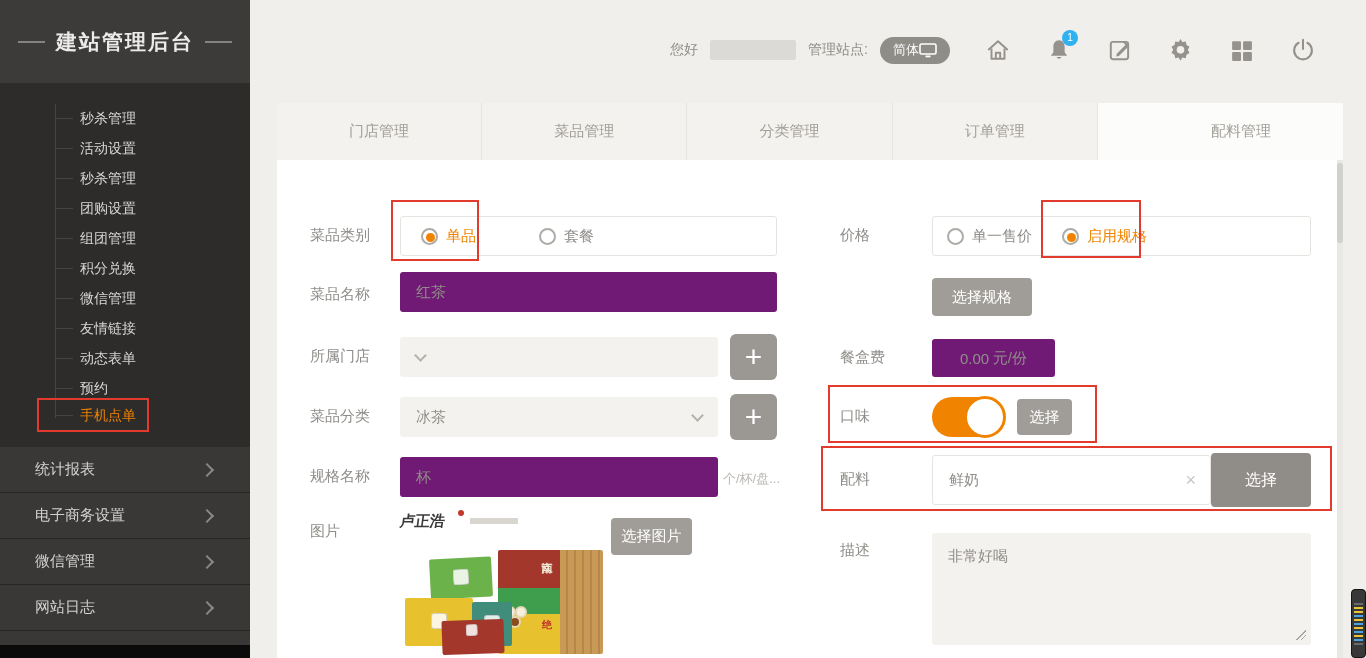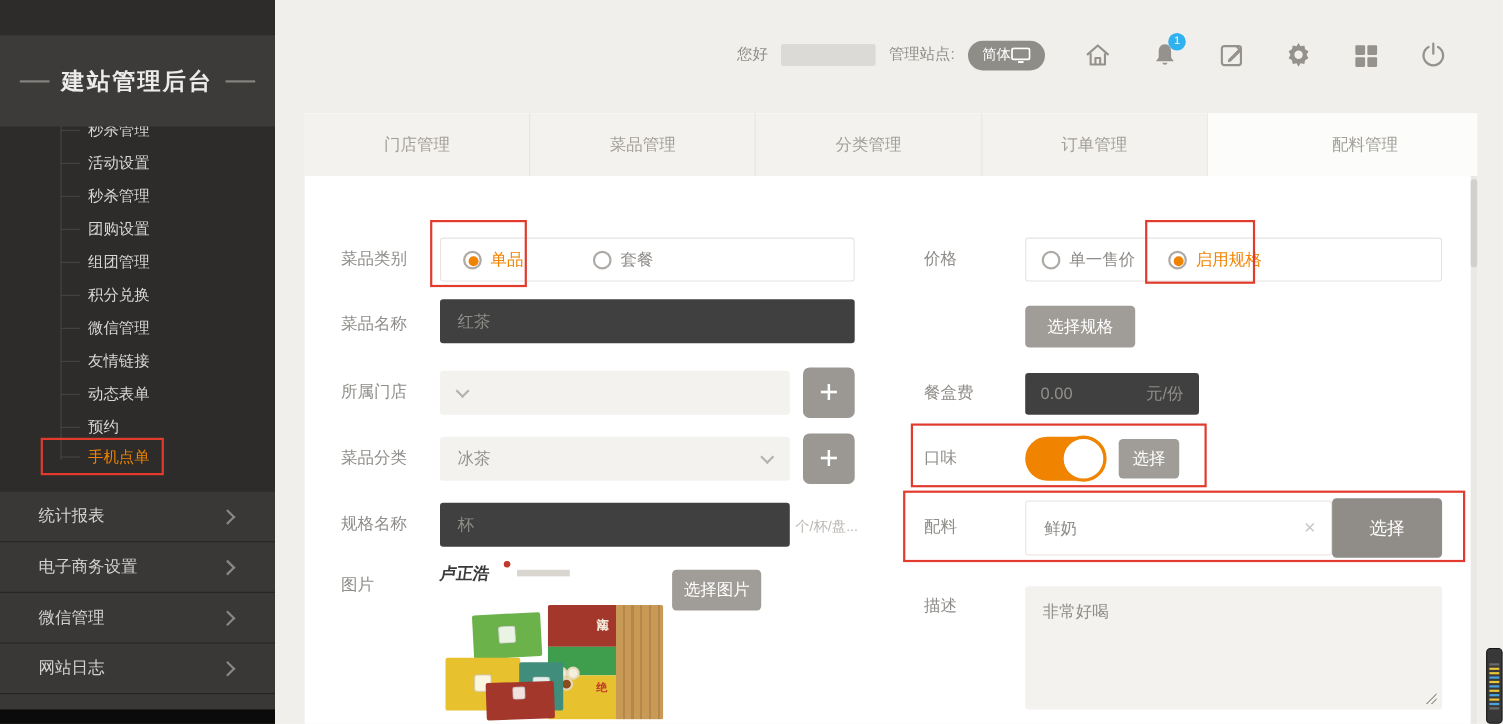--- a/index.html
+++ b/index.html
@@ -2,21 +2,21 @@
 <html><head>
 <meta charset="utf-8">
 <style>
   * { margin:0; padding:0; box-sizing:border-box; }
   html,body { width:1366px; height:658px; overflow:hidden;
     font-family:"Liberation Sans","DejaVu Sans",sans-serif; background:#f1efeb; }
 
   
   .sidebar { position:absolute; left:0; top:0; width:250px; height:658px; background:#2d2c2a; }
   .side-top { position:absolute; left:0; top:0; width:250px; height:83px; background:#3c3b39;
-    display:flex; align-items:center; justify-content:center; gap:11px; z-index:3;margin-top:32px; }
+    display:flex; align-items:center; justify-content:center; gap:11px; z-index:3; }
   .side-top .dash { width:27px; height:2px; background:#85837f; }
   .side-title { color:#ecebe9; font-size:21px; font-weight:bold; letter-spacing:2px; }
   .tree-vline { position:absolute; left:55px; top:104px; width:1px; height:314px; background:#454442; z-index:1; }
   .side-item { position:absolute; left:80px; height:20px; line-height:20px; font-size:14px;
     color:#d8d7d5; z-index:2; white-space:nowrap; cursor:pointer; }
   .side-item::before { content:""; position:absolute; left:-25px; top:10px; width:18px; height:1px; background:#454442; }
   .side-item.active { color:#f08300; }
   .anno { position:absolute; border:2px solid #e23b2e; z-index:50; pointer-events:none; }
   .side-groups { position:absolute; left:0; top:447px; width:250px; height:198px; background:#393836; }
   .group-row { height:46px; border-bottom:1px solid #262523; display:flex; align-items:center;
@@ -42,21 +42,21 @@
   .panel { position:absolute; left:277px; top:103px; width:1066px; height:555px; background:#fff; }
   .tabbar { position:absolute; left:0; top:0; width:1066px; height:57px; display:flex; background:#f4f2ef; }
   .tab { flex:1; display:flex; align-items:center; justify-content:center; font-size:15px;
     color:#a3a09a; border-left:1px solid #e7e5e1; cursor:pointer; }
   .tab:first-child { border-left:none; }
   .tab.active { background:#fcfcfb;padding-left:41px; }
   .form { position:absolute; left:0; top:57px; width:1066px; height:498px; }
   .lbl { position:absolute; font-size:15px; color:#8f8d89; white-space:nowrap; }
 
   .box-white { position:absolute; background:#fff; border:1px solid #e6e4e0; border-radius:3px; }
-  .box-gray  { position:absolute; background:#404040; border-radius:3px; display:flex; align-items:center; }
+  .box-gray  { position:absolute; background:#701a75; border-radius:3px; display:flex; align-items:center; }
   .val { color:#908e89; font-size:15px; white-space:nowrap; }
   .radio-row { display:flex; align-items:center; height:100%; }
   .radio { display:flex; align-items:center; gap:8px; cursor:pointer; }
   .rdot { width:17px; height:17px; border:2px solid #aeaba6; border-radius:50%; position:relative; flex:none; }
   .rdot.sel::after { content:""; position:absolute; left:3px; top:3px; width:9px; height:9px;
     border-radius:50%; background:#f08300; }
   .rtext { font-size:15px; color:#8f8d89; }
   .rtext.sel { color:#f08300; }
 
   .select { position:absolute; background:#f4f2ef; border-radius:3px; display:flex; align-items:center;
@@ -313,21 +313,21 @@
           <span class="rdot sel"></span>
           <span class="rtext sel">启用规格</span>
         </span>
       </div>
     </div>
     <div class="anno" style="left:764px; top:40px; width:100px; height:58px"></div>
 
     <button class="btn-gray" style="left:655px; top:118px; width:100px; height:38px">选择规格</button>
 
     <span class="lbl" style="left:563px; top:188px">餐盒费</span>
-    <div class="box-gray" style="left:655px; top:179px; width:158px; height:38px; padding:0 14px; justify-content:space-between">
+    <div class="box-gray" style="left:655px; top:179px; width:123px; height:38px; padding:0 28px; justify-content:space-between">
       <span class="val">0.00</span>
       <span class="val">元/份</span>
     </div>
 
     <span class="lbl" style="left:563px; top:247px">口味</span>
     <div class="toggle" style="left:655px; top:237px">
       <span class="knob"></span>
     </div>
     <button class="btn-gray" style="left:740px; top:239px; width:55px; height:36px">选择</button>
     <div class="anno" style="left:551px; top:225px; width:269px; height:58px"></div>

